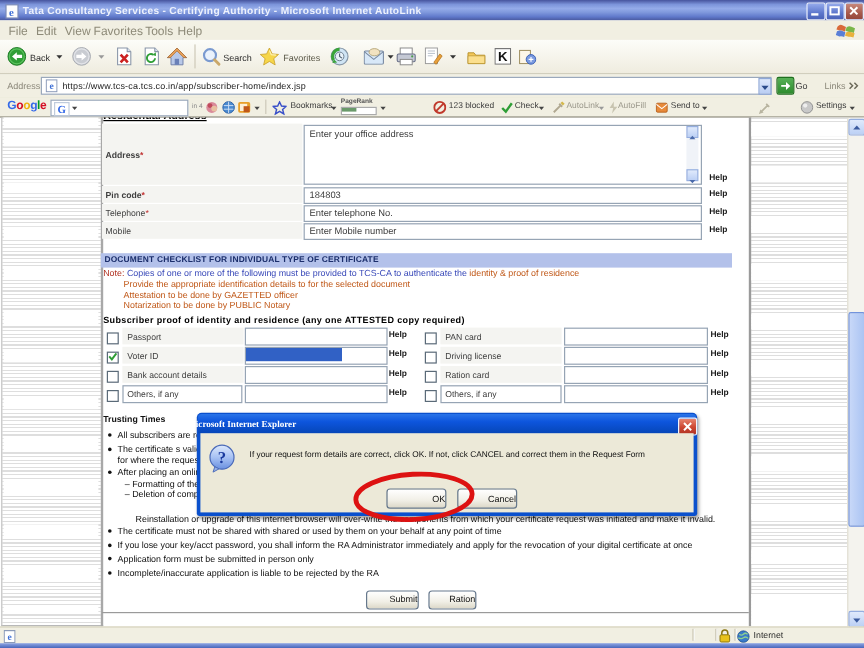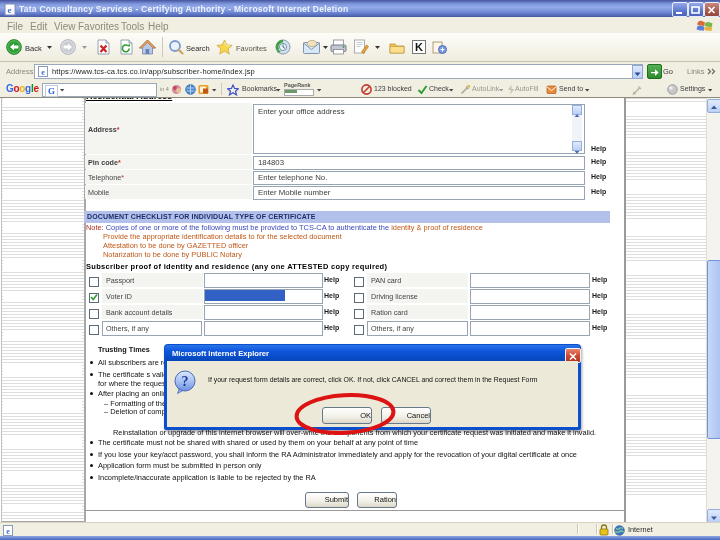--- a/index.html
+++ b/index.html
@@ -63,34 +63,34 @@
   #sthumb{left:706.5px;top:260px;width:12px;height:177px;border-radius:2px;border:1px solid #7293dc;
     background:linear-gradient(90deg,#c8d8f8,#abc4f3);}
   
   #statusbar{left:0;top:522px;width:720px;height:14px;background:#f1efe2;border-top:1px solid #d6d2bd;}
   .ssep{top:524px;width:1px;height:10px;background:#cac6b2;border-right:1px solid #fff;}
   #sbinternet{left:628px;top:524.5px;font-size:7.3px;color:#2b2b2b;}
   #bottomstrip{left:0;top:536px;width:720px;height:4px;background:linear-gradient(180deg,#8ea6e4,#4866bb);}
   
   #dlg{left:164px;top:344px;width:417px;height:86px;background:#0a50cd;border-radius:4px 4px 2px 2px;
        box-shadow:1px 2px 3px rgba(0,0,0,.35);}
-  #dlgtitle{left:172px;top:348.5px;font-size:7.6px;font-weight:bold;color:#fff;}
+  #dlgtitle{left:156px;top:348.5px;font-size:7.6px;font-weight:bold;color:#fff;font-family:Liberation Serif, serif;}
   #dlgtitlebar{left:165px;top:345px;width:415px;height:16px;border-radius:3px 3px 0 0;
        background:linear-gradient(180deg,#2a74e8 0%,#0d55dd 40%,#0646b8 100%);}
   #dlgbody{left:167px;top:361px;width:411px;height:66px;background:#ece9d8;}
   #dlgclose{left:565px;top:347.5px;width:14px;height:13px;border-radius:2px;border:1px solid #f0f4fd;
        background:linear-gradient(180deg,#e8846f,#cc4632 55%,#b03322);}
   #dlgmsg{left:208px;top:376px;width:380px;font-size:6.9px;color:#101010;white-space:nowrap;}
   .dlgbtn{top:407px;width:48px;height:15px;line-height:15px;}
 </style>
 </head>
 <body>
 
 <div class="abs" id="titlebar"></div>
-<div class="abs" id="titletxt">Tata Consultancy Services - Certifying Authority - Microsoft Internet Deletion</div>
+<div class="abs" id="titletxt">Tata Consultancy Services - Certifying Authority - Microsoft Internet AutoLink</div>
 <svg class="abs" style="left:4px;top:2.5px" width="12" height="13">
   <rect x="1" y="1" width="10" height="11" fill="#fdfdfd" stroke="#7a8ab8" stroke-width="1"></rect>
   <text x="5.5" y="10" font-size="9" font-weight="bold" fill="#3d6fd6" text-anchor="middle" font-family="Liberation Serif">e</text>
 </svg>
 <div class="abs winbtn winblue" style="left:672px;"><svg width="14" height="13">
       <rect x="3" y="8" width="6" height="2" fill="#fff"></rect>
     </svg></div>
 <div class="abs winbtn winblue" style="left:688px;"><svg width="14" height="13">
       <rect x="3" y="3" width="7" height="6" fill="none" stroke="#fff" stroke-width="1.6"></rect>
     </svg></div>
@@ -421,21 +421,21 @@
 <div class="abs finput" style="left:102px;top:321px;width:98px;height:13px;"></div>
 <div class="abs flabel" style="left:106px;top:324px;">Others, if any</div>
 <div class="abs finput" style="left:204px;top:321px;width:117px;height:13px;"></div>
 <div class="abs help" style="left:324px;top:324px;">Help</div>
 <div class="abs cbx" style="left:354px;top:325px;"></div>
 <div class="abs finput" style="left:367px;top:321px;width:99px;height:13px;"></div>
 <div class="abs flabel" style="left:371px;top:324px;">Others, if any</div>
 <div class="abs finput" style="left:470px;top:321px;width:118px;height:13px;"></div>
 <div class="abs help" style="left:592px;top:324px;">Help</div>
 
-<div class="abs" style="left:86px;top:345px;font-size:7.3px;font-weight:bold;color:#111;padding-left:12px;">Trusting Times</div>
+<div class="abs" style="left:86px;top:345px;font-size:7.3px;font-weight:bold;color:#111;">Trusting Times</div>
 <div class="abs bullet" style="left:90px;top:361px;"></div>
 <div class="abs btxt" style="left:98px;top:358px;">All subscribers are required to read the guidelines given below before applying for a digital certificate from the TCS-CA account</div>
 <div class="abs bullet" style="left:90px;top:373px;"></div>
 <div class="abs btxt" style="left:98px;top:370px;">The certificate s validity shall commence only on the day of its issuance by the Certifying Authority and not the day</div>
 <div class="abs btxt" style="left:98px;top:379px;">for where the request for the same was made by the subscriber in person</div>
 <div class="abs bullet" style="left:90px;top:392px;"></div>
 <div class="abs btxt" style="left:98px;top:389px;">After placing an online request, do not attempt any of the following:</div>
 <div class="abs btxt" style="left:104px;top:399px;">– Formatting of the</div>
 <div class="abs btxt" style="left:104px;top:407px;">– Deletion of comp</div>
 <div class="abs btxt" style="left:113px;top:428px;">Reinstallation or upgrade of this internet browser will over-write the components from which your certificate request was initiated and make it invalid.</div>

